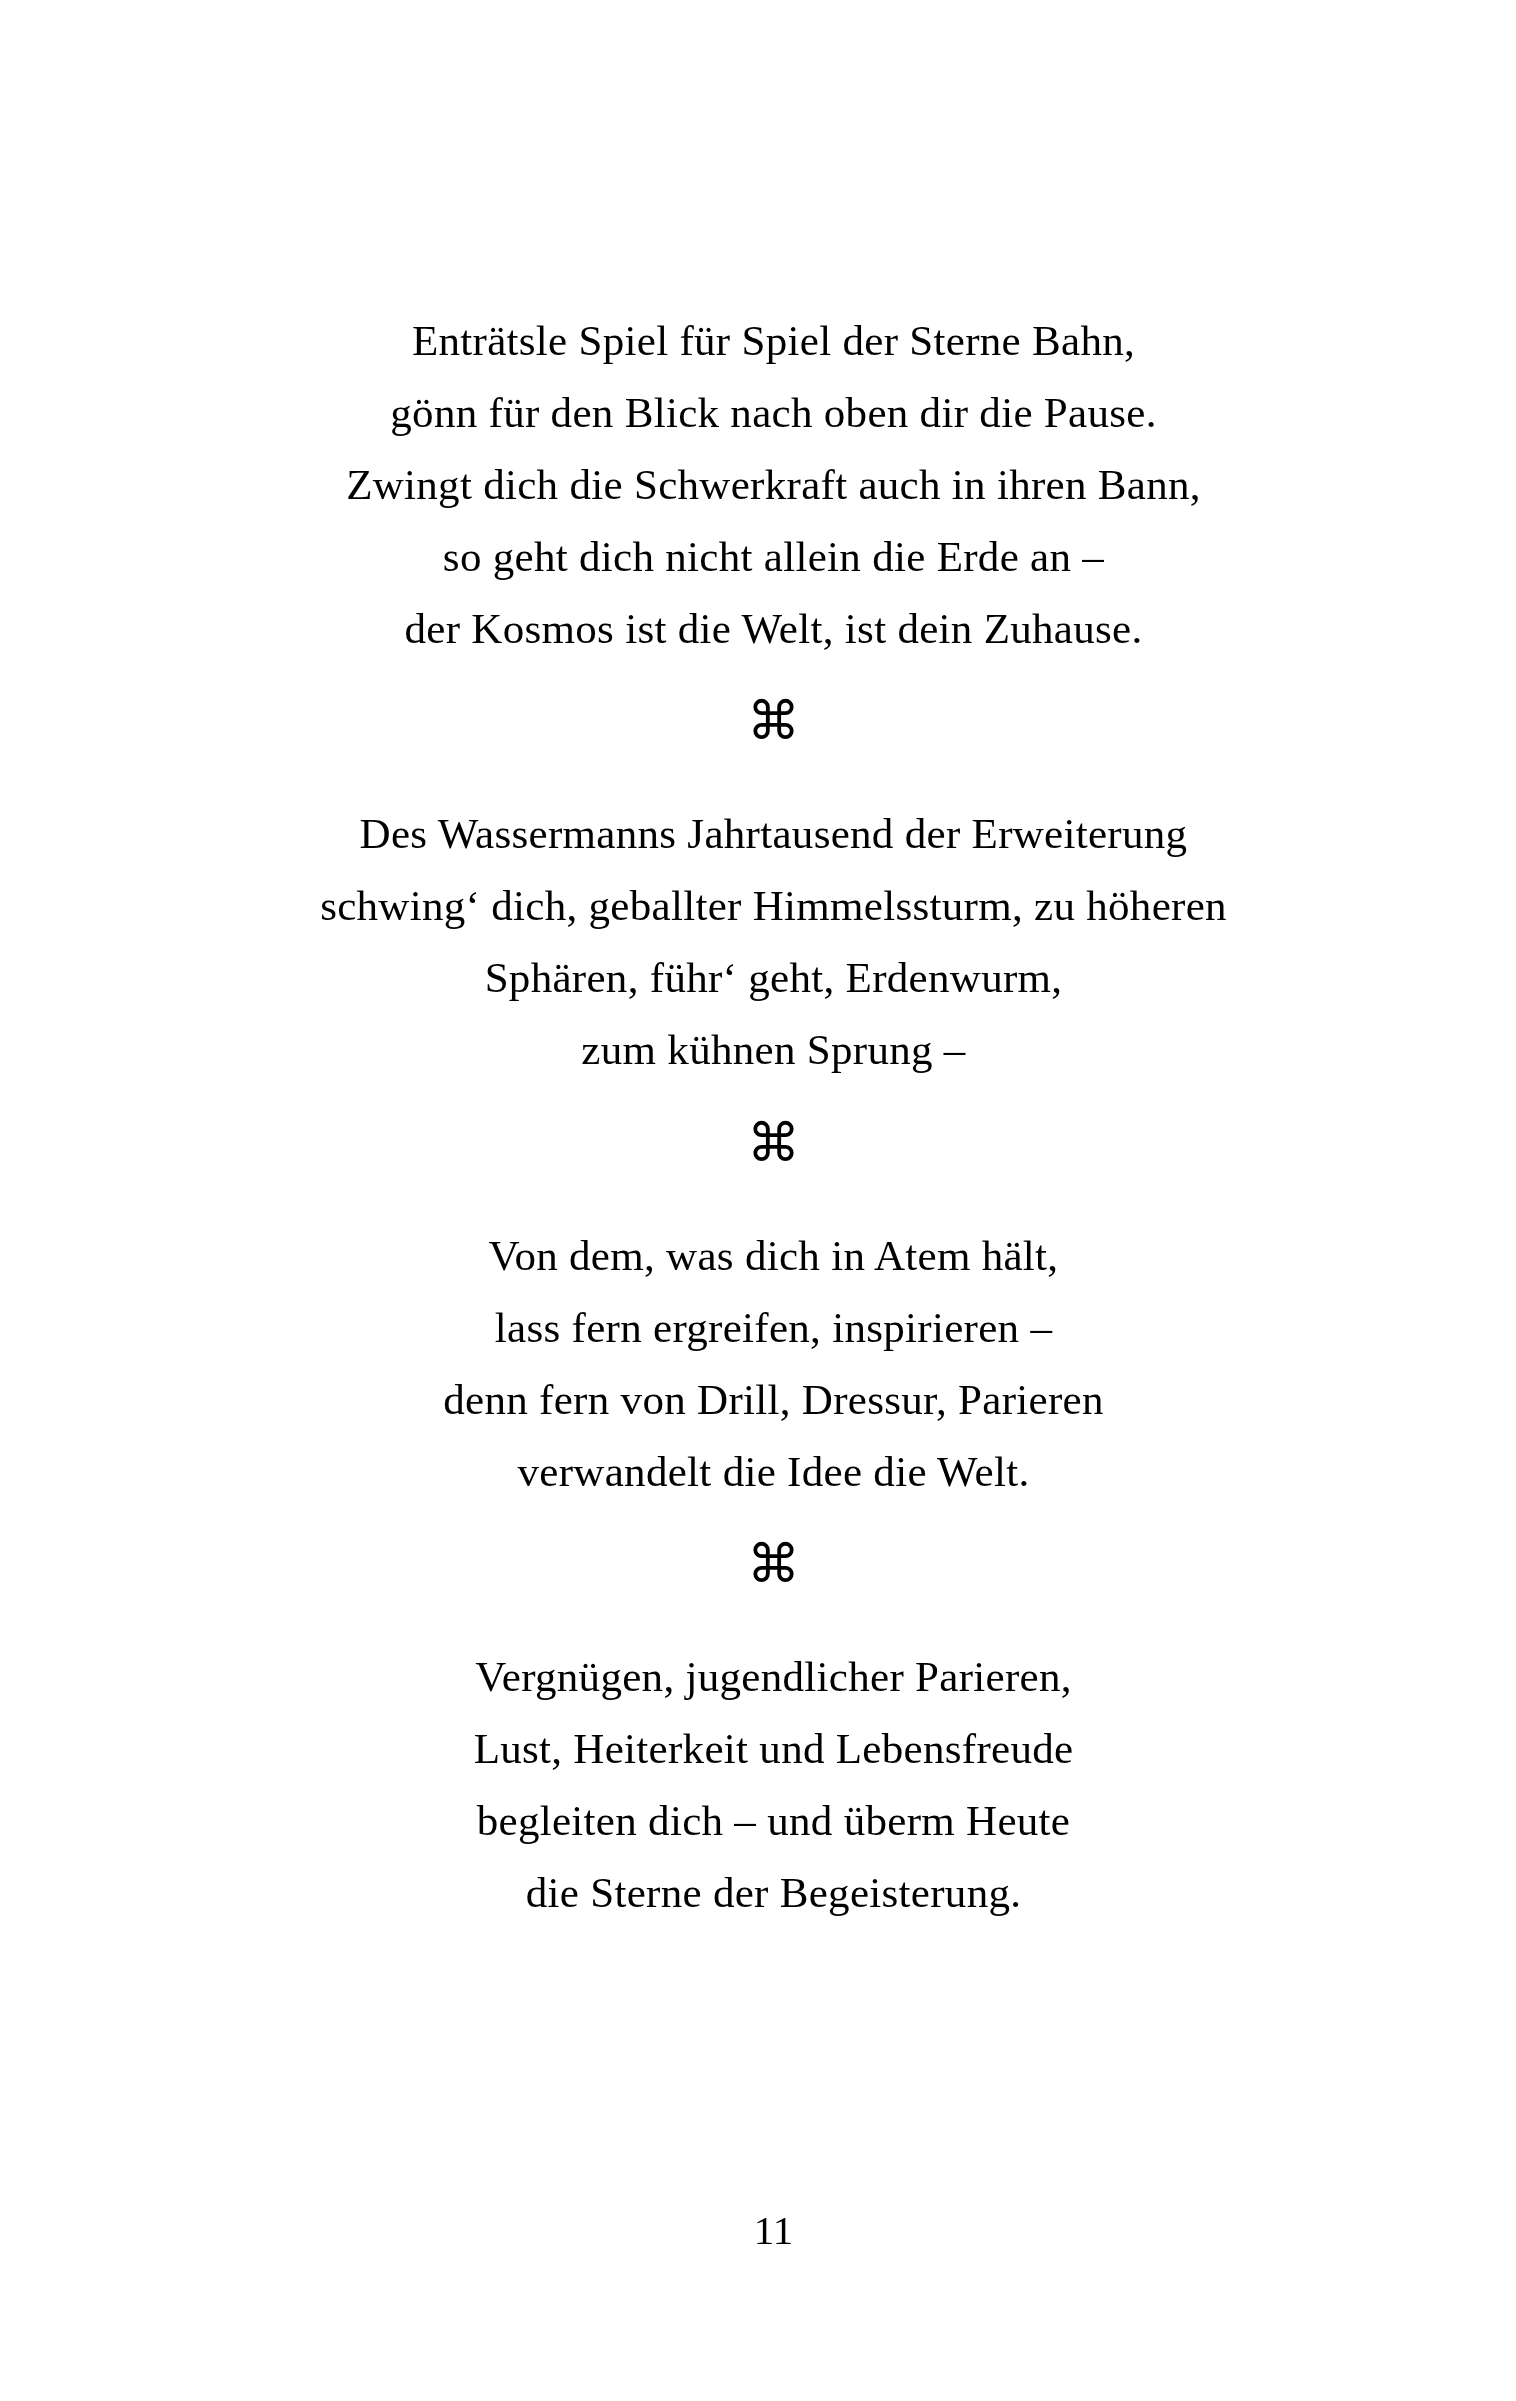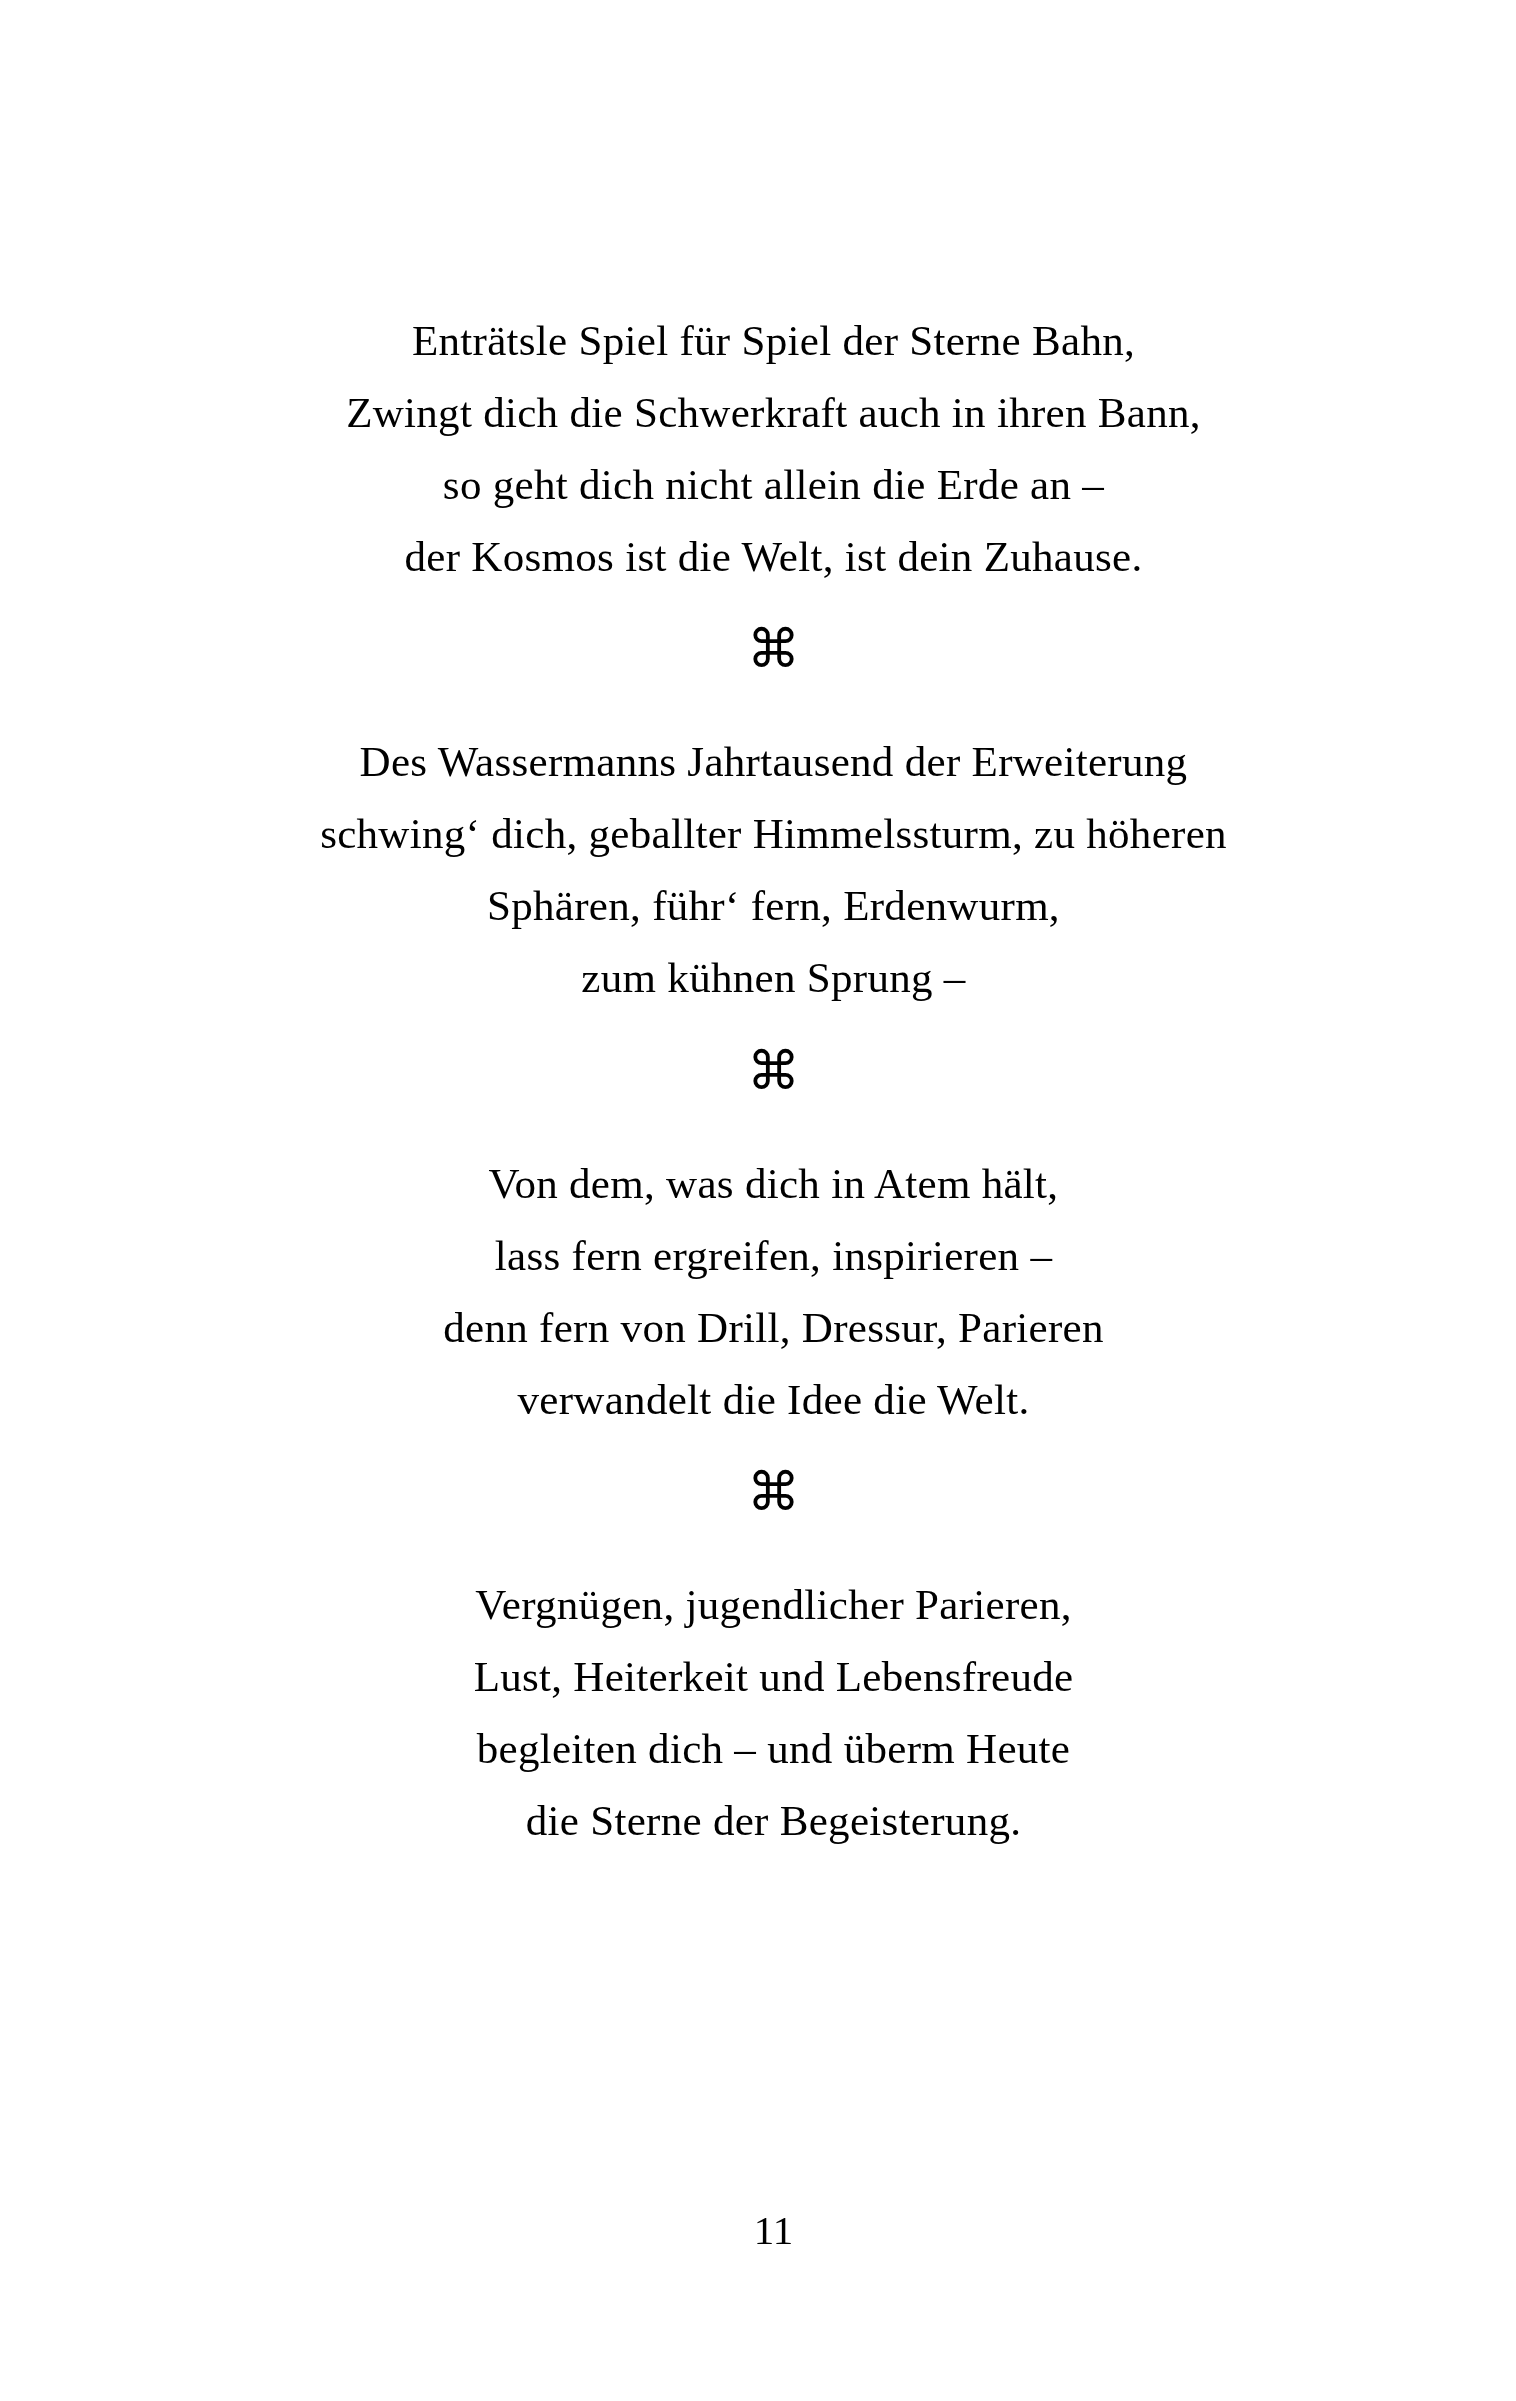--- a/index.html
+++ b/index.html
@@ -52,31 +52,32 @@
 </style>
 </head>
 <body>
 
 <div class="book-page">
 
   <div class="poem">
 
     <div class="stanza">
       <div class="poem-line">Enträtsle Spiel für Spiel der Sterne Bahn,</div>
+      <div class="poem-line">gönn für den Blick nach oben dir die Pause.</div>
       <div class="poem-line">Zwingt dich die Schwerkraft auch in ihren Bann,</div>
       <div class="poem-line">so geht dich nicht allein die Erde an –</div>
       <div class="poem-line">der Kosmos ist die Welt, ist dein Zuhause.</div>
     </div>
 
     <div class="stanza-divider">⌘</div>
 
     <div class="stanza">
       <div class="poem-line">Des Wassermanns Jahrtausend der Erweiterung</div>
       <div class="poem-line">schwing‘ dich, geballter Himmelssturm, zu höheren</div>
-      <div class="poem-line">Sphären, führ‘ fern, Erdenwurm,</div>
+      <div class="poem-line">Sphären, führ‘ geht, Erdenwurm,</div>
       <div class="poem-line">zum kühnen Sprung –</div>
     </div>
 
     <div class="stanza-divider">⌘</div>
 
     <div class="stanza">
       <div class="poem-line">Von dem, was dich in Atem hält,</div>
       <div class="poem-line">lass fern ergreifen, inspirieren –</div>
       <div class="poem-line">denn fern von Drill, Dressur, Parieren</div>
       <div class="poem-line">verwandelt die Idee die Welt.</div>

